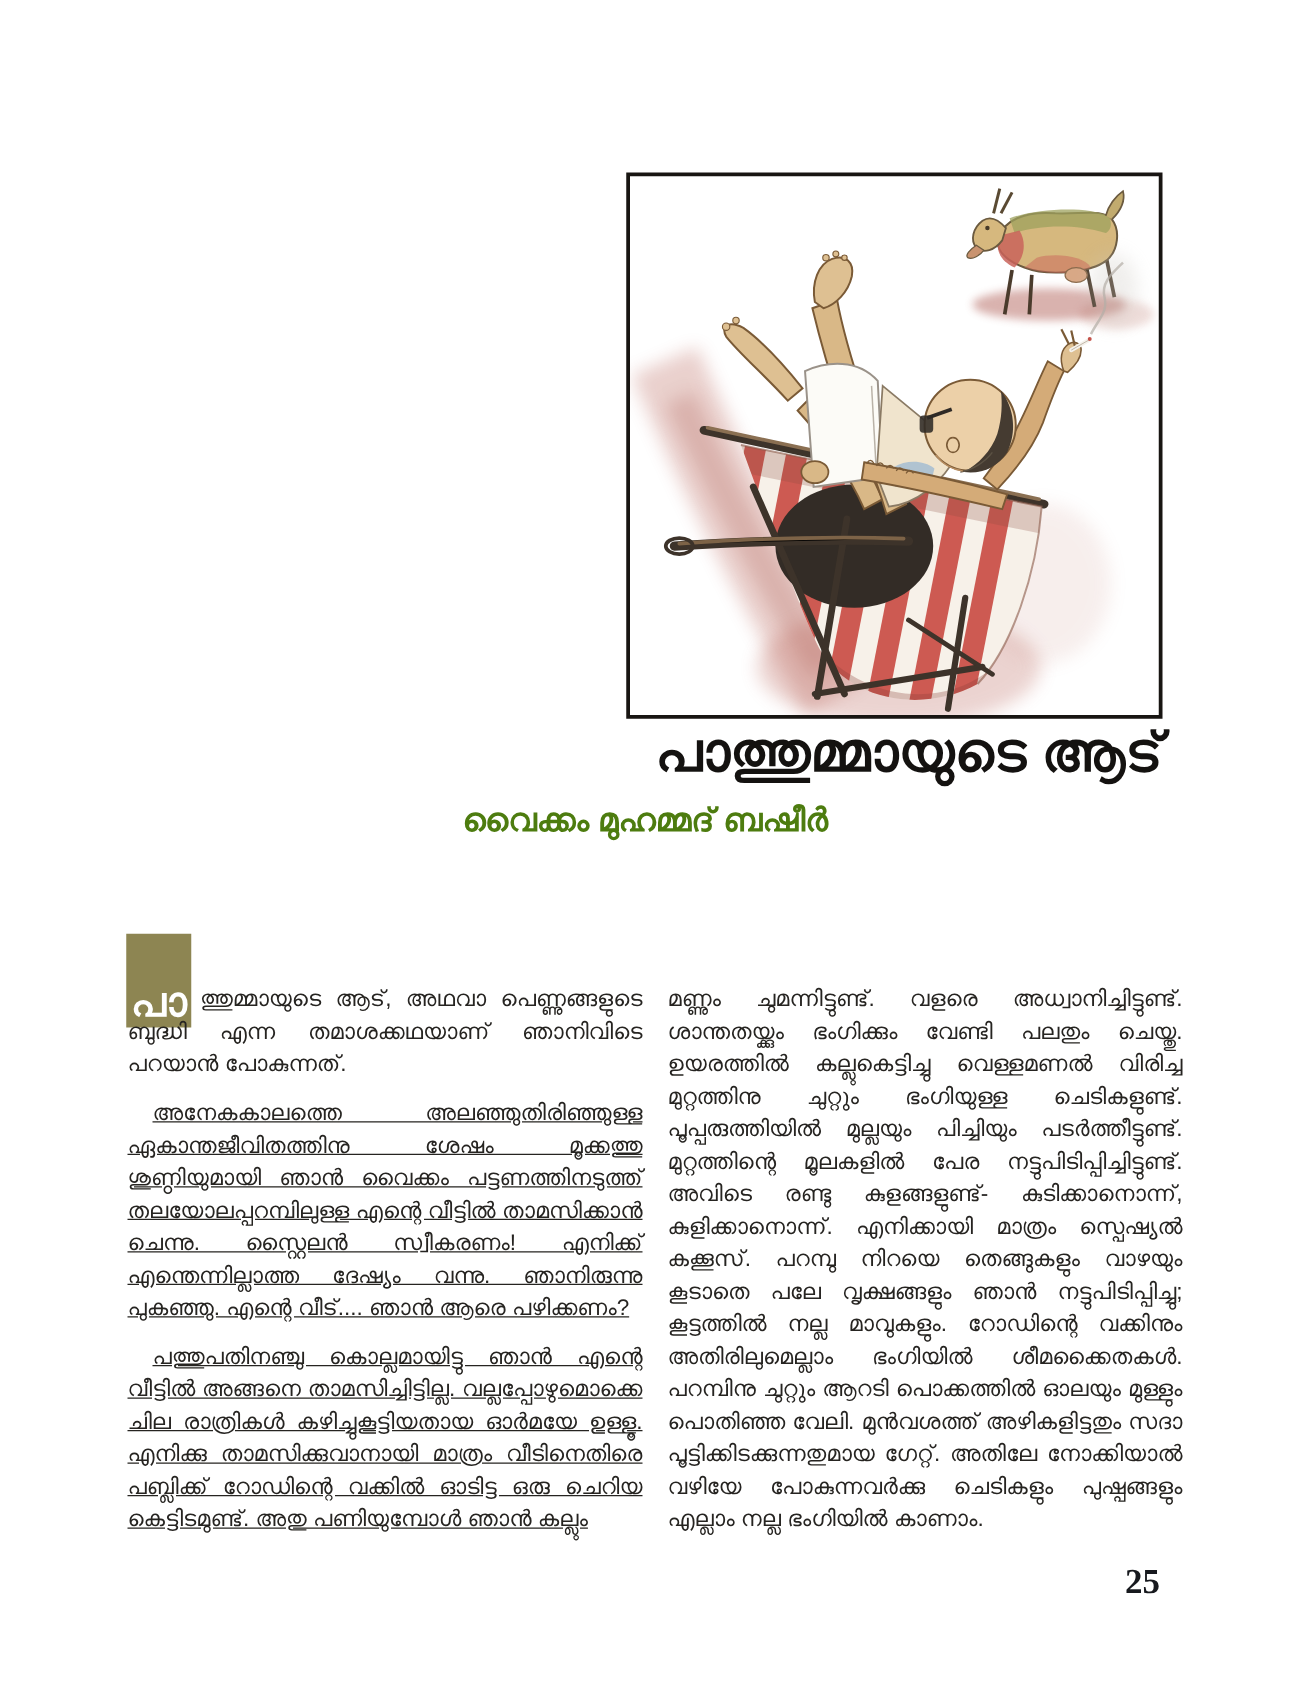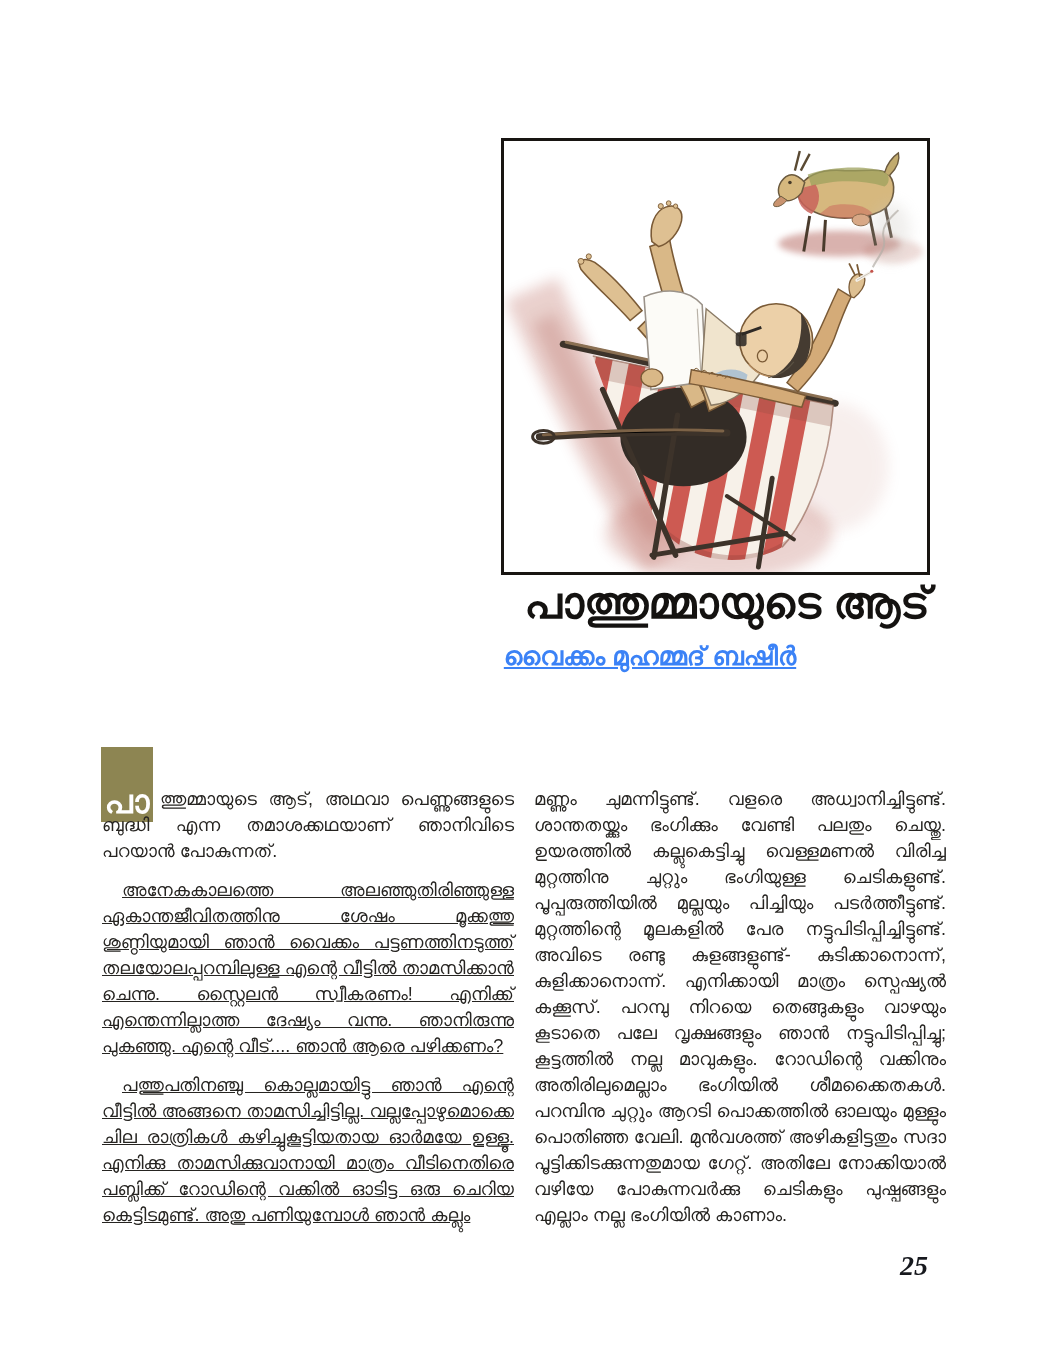--- a/index.html
+++ b/index.html
@@ -18,21 +18,21 @@
   }
   .illustration-frame svg{display:block;width:100%;height:100%;}
 
   .story-title{
     position:absolute;right:116px;top:575px;width:560px;
     text-align:right;font-size:44px;font-weight:700;color:#141210;
     line-height:1.25;letter-spacing:0px;
   }
   .story-author{
     position:absolute;right:116px;top:641px;width:560px;
-    text-align:center;font-size:26px;font-weight:700;color:#3b82f6;text-decoration:underline;
+    text-align:left;font-size:26px;font-weight:700;color:#4d7c0f;
   }
 
   .drop-cap{
     position:absolute;left:101px;top:747px;width:52px;height:75px;
     background:#8d8552;color:#ffffff;
     display:flex;align-items:flex-end;justify-content:center;
     font-size:33px;font-weight:700;line-height:1;padding-bottom:4px;
     box-sizing:border-box;
   }
 
@@ -45,21 +45,21 @@
     margin:0 0 13px 0;
     font-size:18px;line-height:26px;
     text-align:justify;
   }
   .p-first{text-indent:58px;}
   .p-indent{text-indent:20px;text-decoration:underline;}
 
   .page-number{
     position:absolute;left:900px;top:1250px;
     font-family:"Liberation Serif","DejaVu Serif",serif;
-    font-style:italic;font-weight:700;font-size:28px;color:#17191e;
+    font-weight:700;font-size:28px;color:#17191e;
   }
 </style>
 </head>
 <body>
 
 <div class="page">
 
   <div class="illustration-frame">
     <svg viewBox="0 0 429 437" aria-hidden="true">
       <defs>

